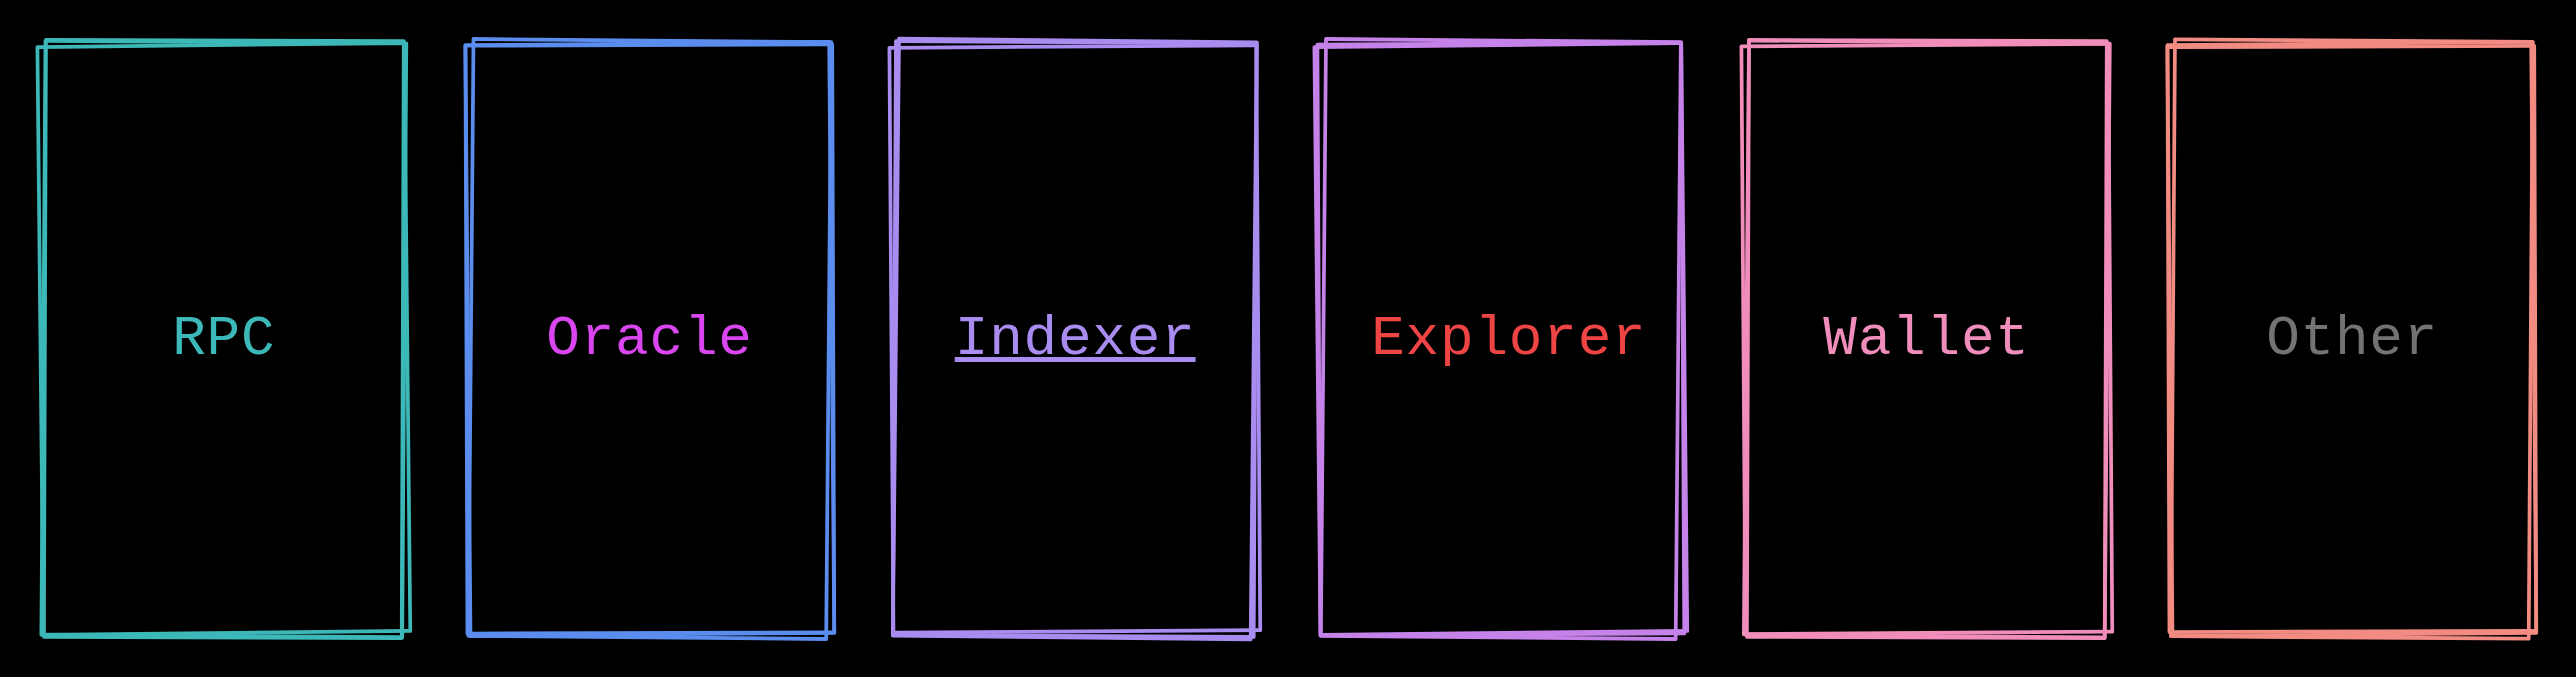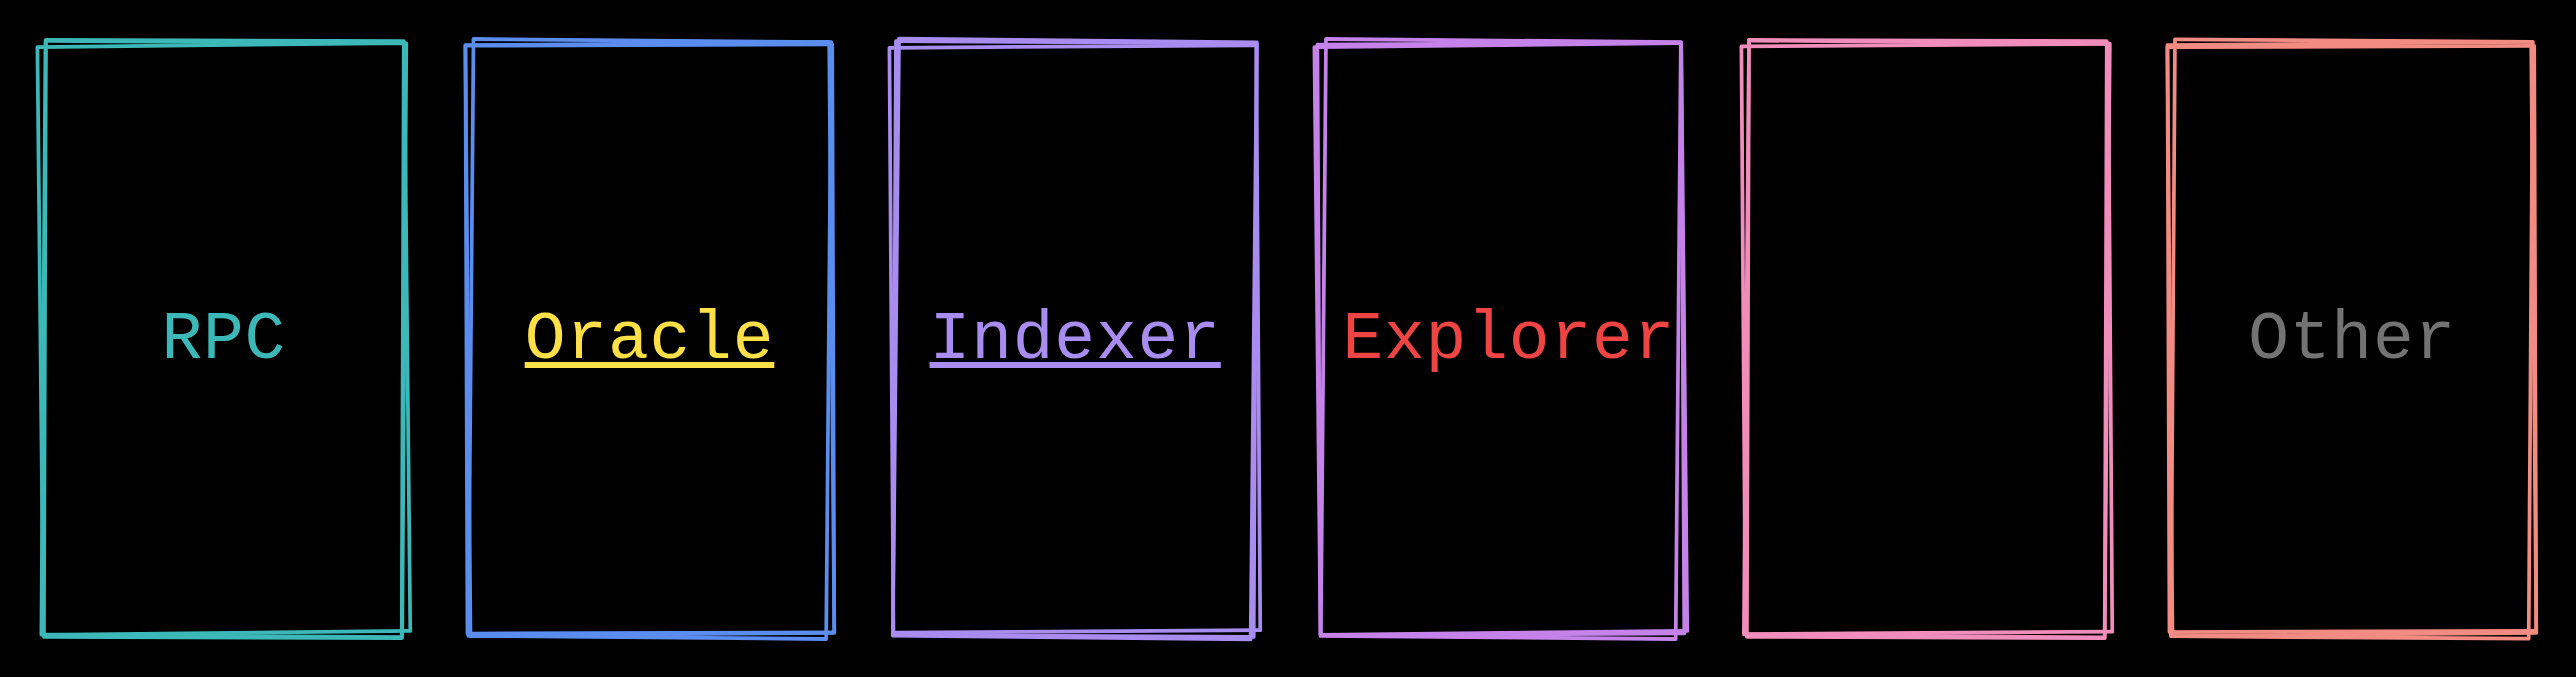--- a/index.html
+++ b/index.html
@@ -20,42 +20,42 @@
     }
     .card {
       position: relative;
       width: 392px;
       height: 618px;
       display: flex;
       align-items: center;
       justify-content: center;
     }
     .card-label {
-      font-size: 68px;
+      font-size: 56px;
       font-weight: 500;
       letter-spacing: 0.8px;
       z-index: 10;
     }
     .sketch-border {
       position: absolute;
       top: 0;
       left: 0;
       width: 100%;
       height: 100%;
       pointer-events: none;
     }
     .sketch-border rect {
       fill: none;
       stroke-width: 5;
       stroke-linecap: round;
       stroke-linejoin: round;
     }
     .card-rpc .card-label { color: #3db8b8; }
     .card-rpc rect { stroke: #3db8b8; }
-    .card-oracle .card-label { color: #fde047; text-decoration: underline; }
+    .card-oracle .card-label { color: #d946ef; }
     .card-oracle rect { stroke: #5b8def; }
     .card-indexer .card-label { color: #a98cf0; text-decoration: underline; }
     .card-indexer rect { stroke: #a98cf0; }
     .card-explorer .card-label { color: #ef4444; margin-left: 16px; }
     .card-explorer rect { stroke: #c583ea; }
     .card-wallet .card-label { color: #f08dbb; }
     .card-wallet rect { stroke: #f08dbb; }
     .card-other .card-label { color: #737373; }
     .card-other rect { stroke: #f28b82; }
   </style>
@@ -97,20 +97,21 @@
   </svg>
   <span class="card-label">Explorer</span>
 </div>
 
 <div class="card card-wallet">
   <svg class="sketch-border" viewBox="0 0 520 820" preserveAspectRatio="none">
     <rect x="18" y="16" width="484" height="788" transform="rotate(0.5 260 410)"></rect>
     <rect x="14" y="20" width="492" height="780" transform="rotate(-0.4 260 410)"></rect>
     <rect x="20" y="14" width="480" height="792" transform="rotate(0.2 260 410)"></rect>
   </svg>
+  <span class="card-label">Wallet</span>
 </div>
 
 <div class="card card-other">
   <svg class="sketch-border" viewBox="0 0 520 820" preserveAspectRatio="none">
     <rect x="16" y="18" width="488" height="784" transform="rotate(-0.5 260 410)"></rect>
     <rect x="20" y="14" width="480" height="792" transform="rotate(0.4 260 410)"></rect>
     <rect x="14" y="22" width="492" height="776" transform="rotate(-0.2 260 410)"></rect>
   </svg>
   <span class="card-label">Other</span>
 </div>

